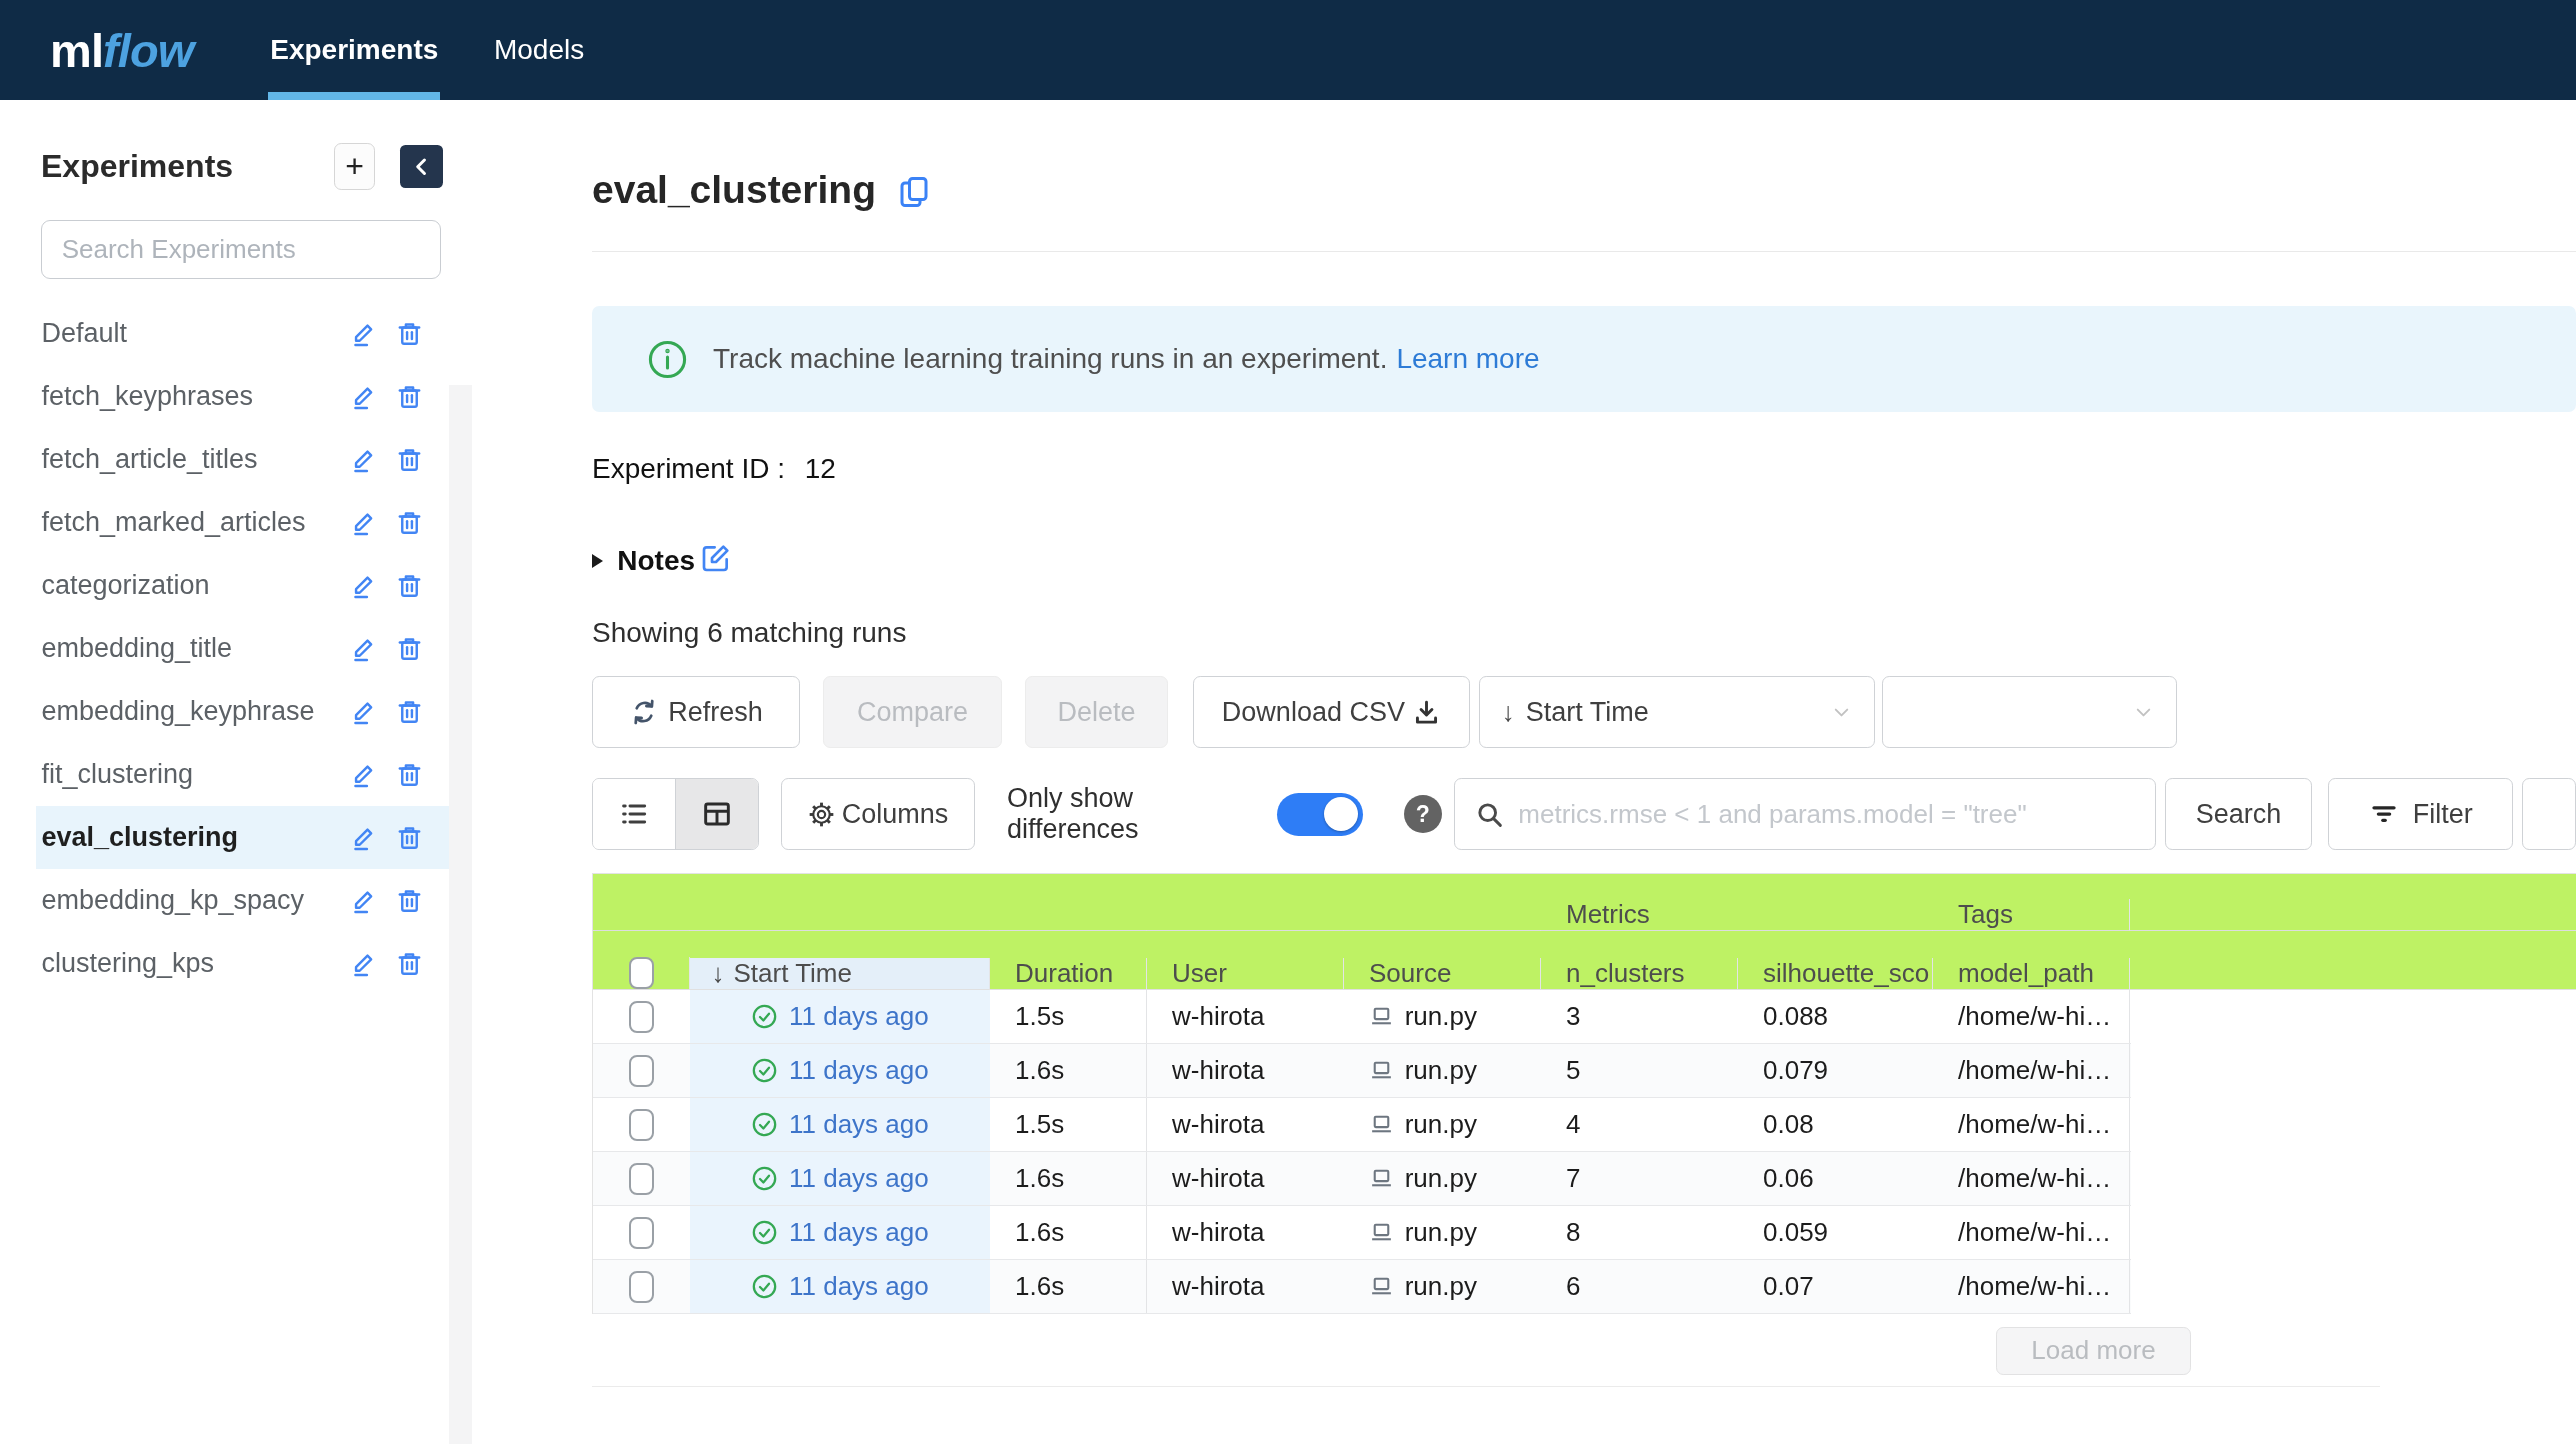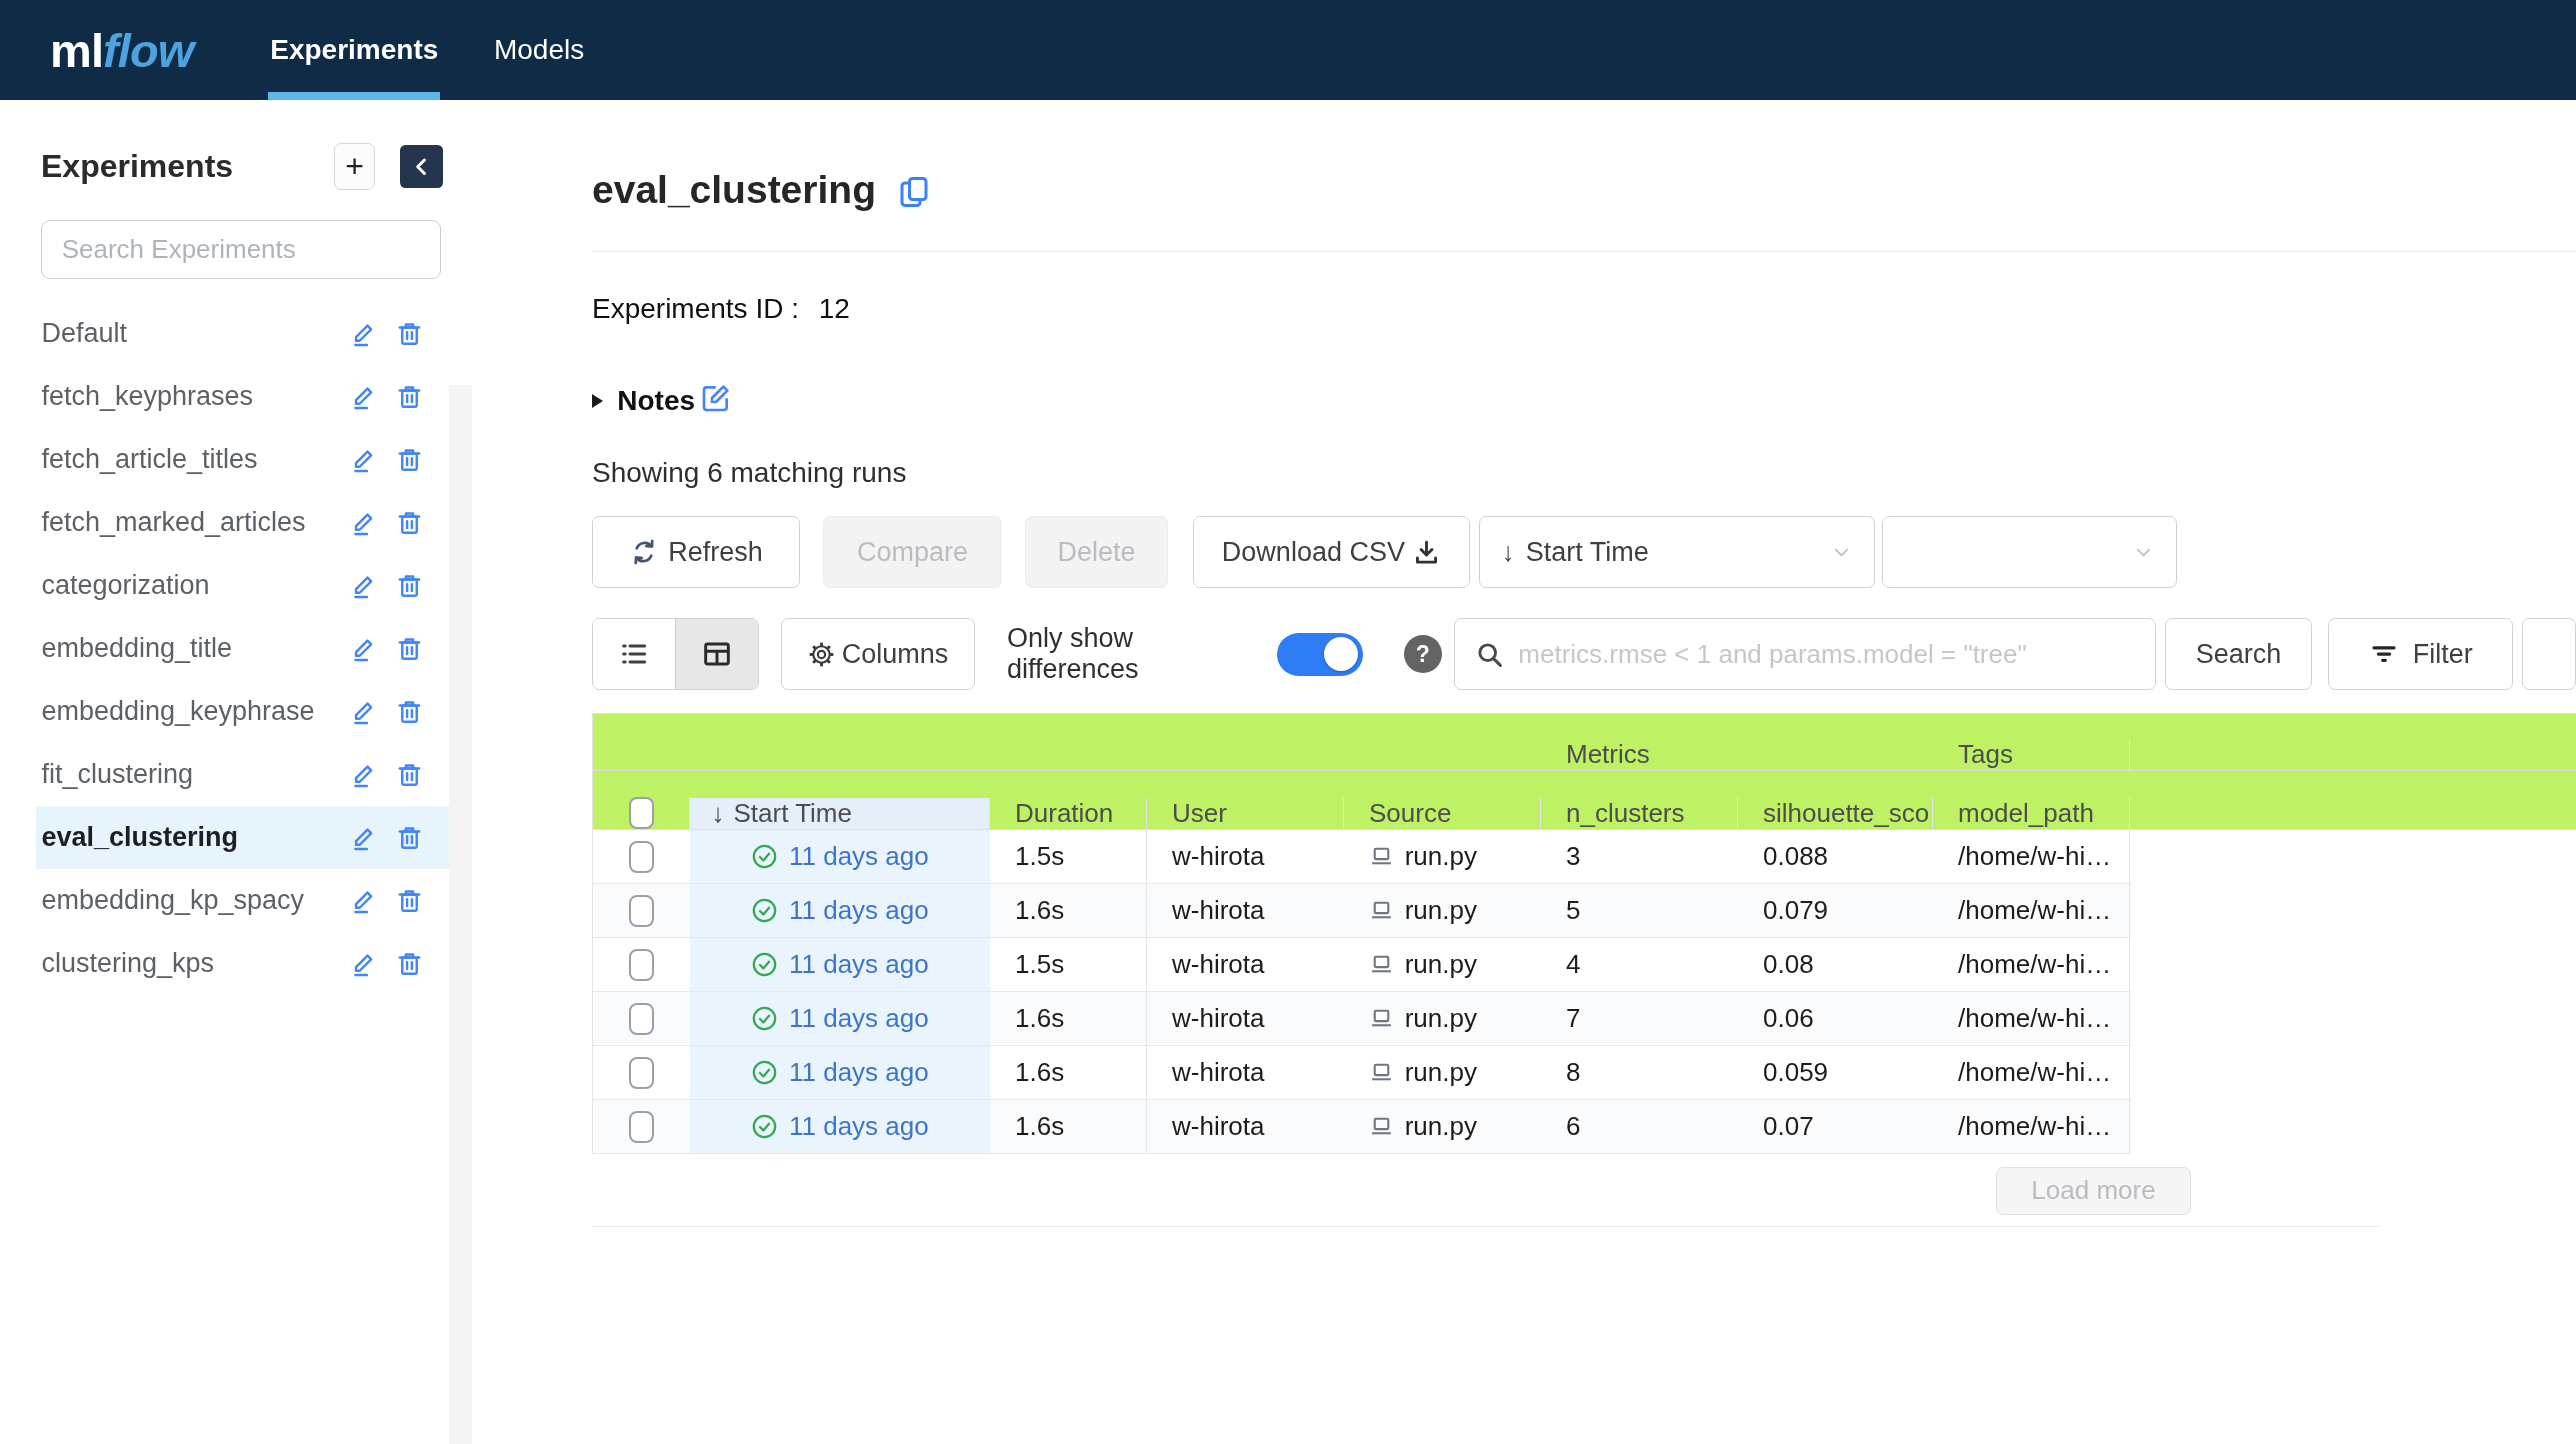--- a/index.html
+++ b/index.html
@@ -372,23 +372,34 @@
         <span class="copy-ic">
           <svg width="36" height="36" viewBox="0 0 24 24" fill="none" stroke="#3b82f6" stroke-width="2" stroke-linecap="round" stroke-linejoin="round">
               <rect x="9" y="3" width="11" height="14" rx="2"></rect>
               <path d="M16 17v2a2 2 0 0 1-2 2H6a2 2 0 0 1-2-2V8a2 2 0 0 1 2-2h3"></path>
             </svg>
         </span>
       </div>
 
       <div class="title-divider"></div>
 
+      <div class="banner">
+        <span>
+          <svg width="41" height="41" viewBox="0 0 24 24" fill="none" stroke="#34a853" stroke-width="1.8" stroke-linecap="round">
+              <circle cx="12" cy="12" r="10"></circle>
+              <line x1="12" y1="10.6" x2="12" y2="17"></line>
+              <circle cx="12" cy="7" r="0.4" fill="#34a853"></circle>
+            </svg>
+        </span>
+        <span class="banner-text">Track machine learning training runs in an experiment.</span>
+        <span class="banner-link">Learn more</span>
+      </div>
 
       <div class="expid-row">
-        <span class="expid-label">Experiments ID :</span>
+        <span class="expid-label">Experiment ID :</span>
         <span class="expid-value">12</span>
       </div>
 
       <div class="notes-row">
         <span class="caret"></span>
         <span class="notes-label">Notes</span>
         <span class="note-ic">
           <svg width="32" height="32" viewBox="0 0 24 24" fill="none" stroke="#4285f4" stroke-width="2" stroke-linecap="round" stroke-linejoin="round">
               <path d="M20 13v6a2 2 0 0 1-2 2H5a2 2 0 0 1-2-2V6a2 2 0 0 1 2-2h6"></path>
               <path d="M17.5 3.5l3 3L12 15H9v-3z"></path>

